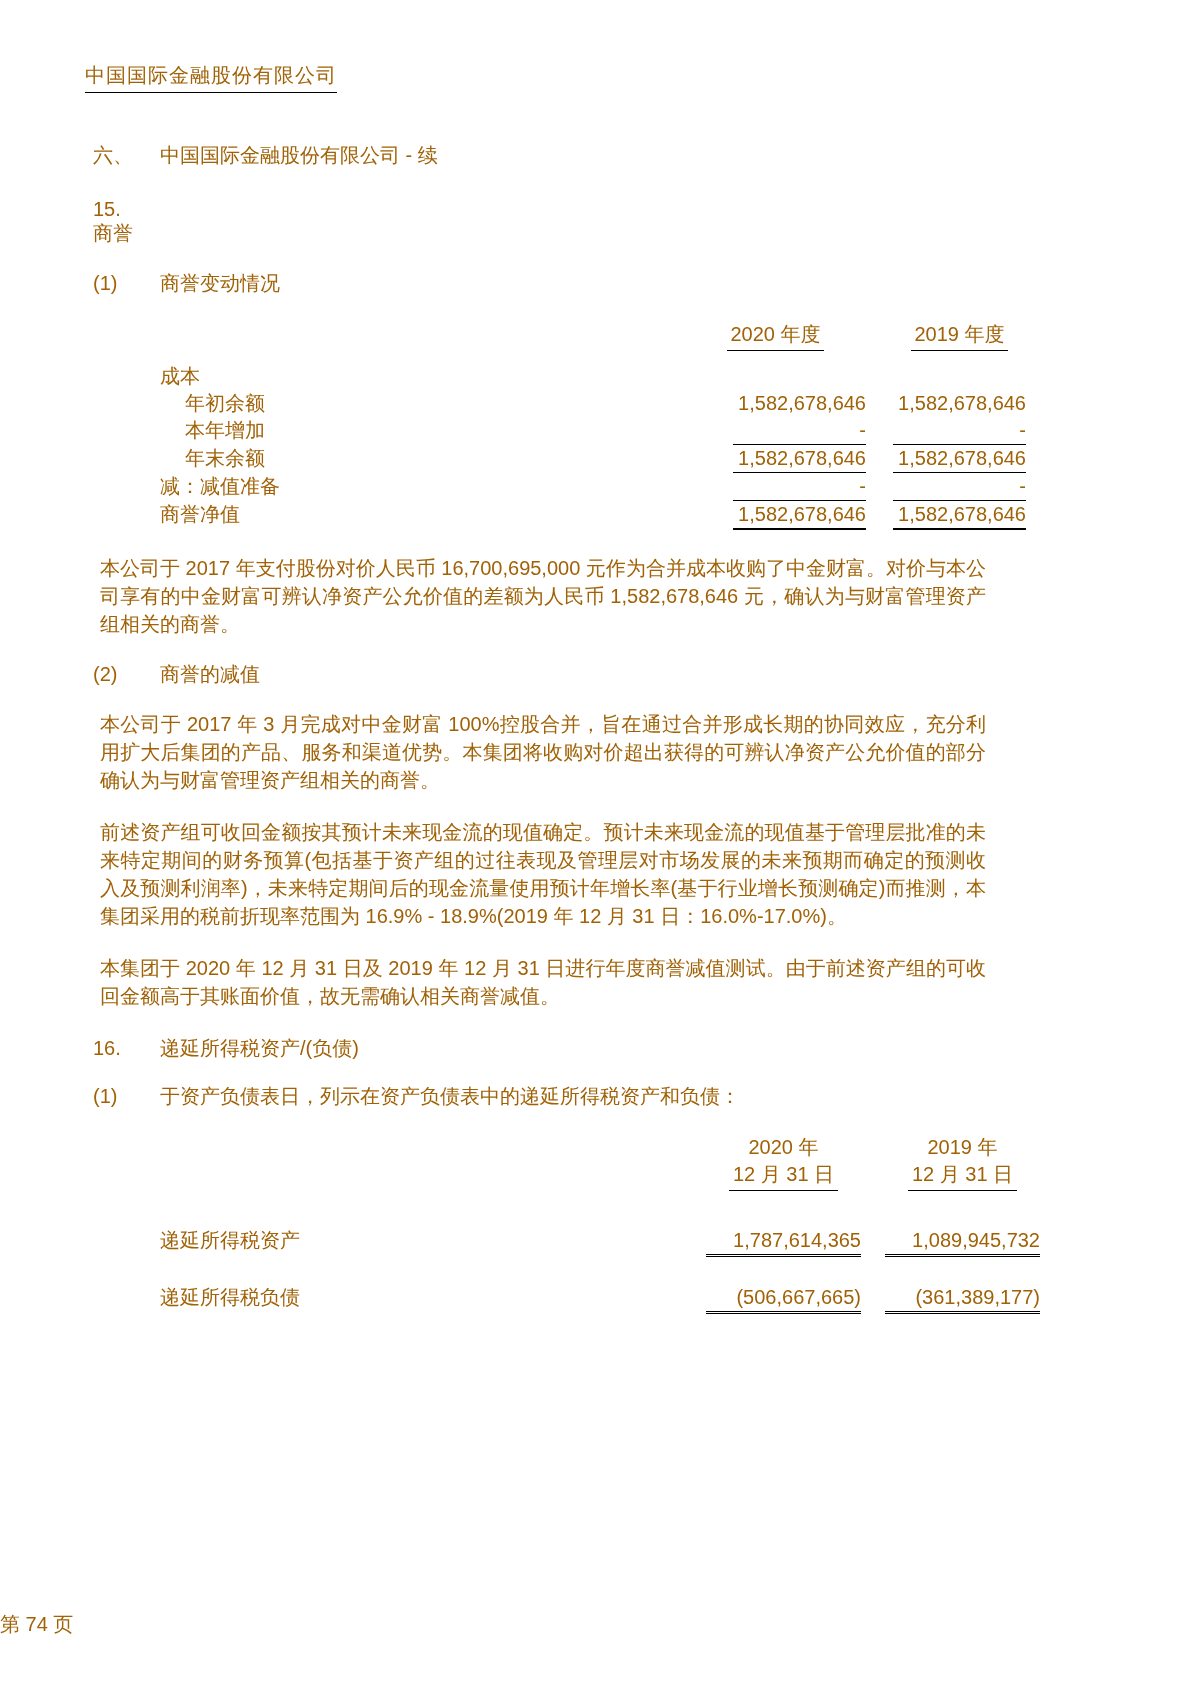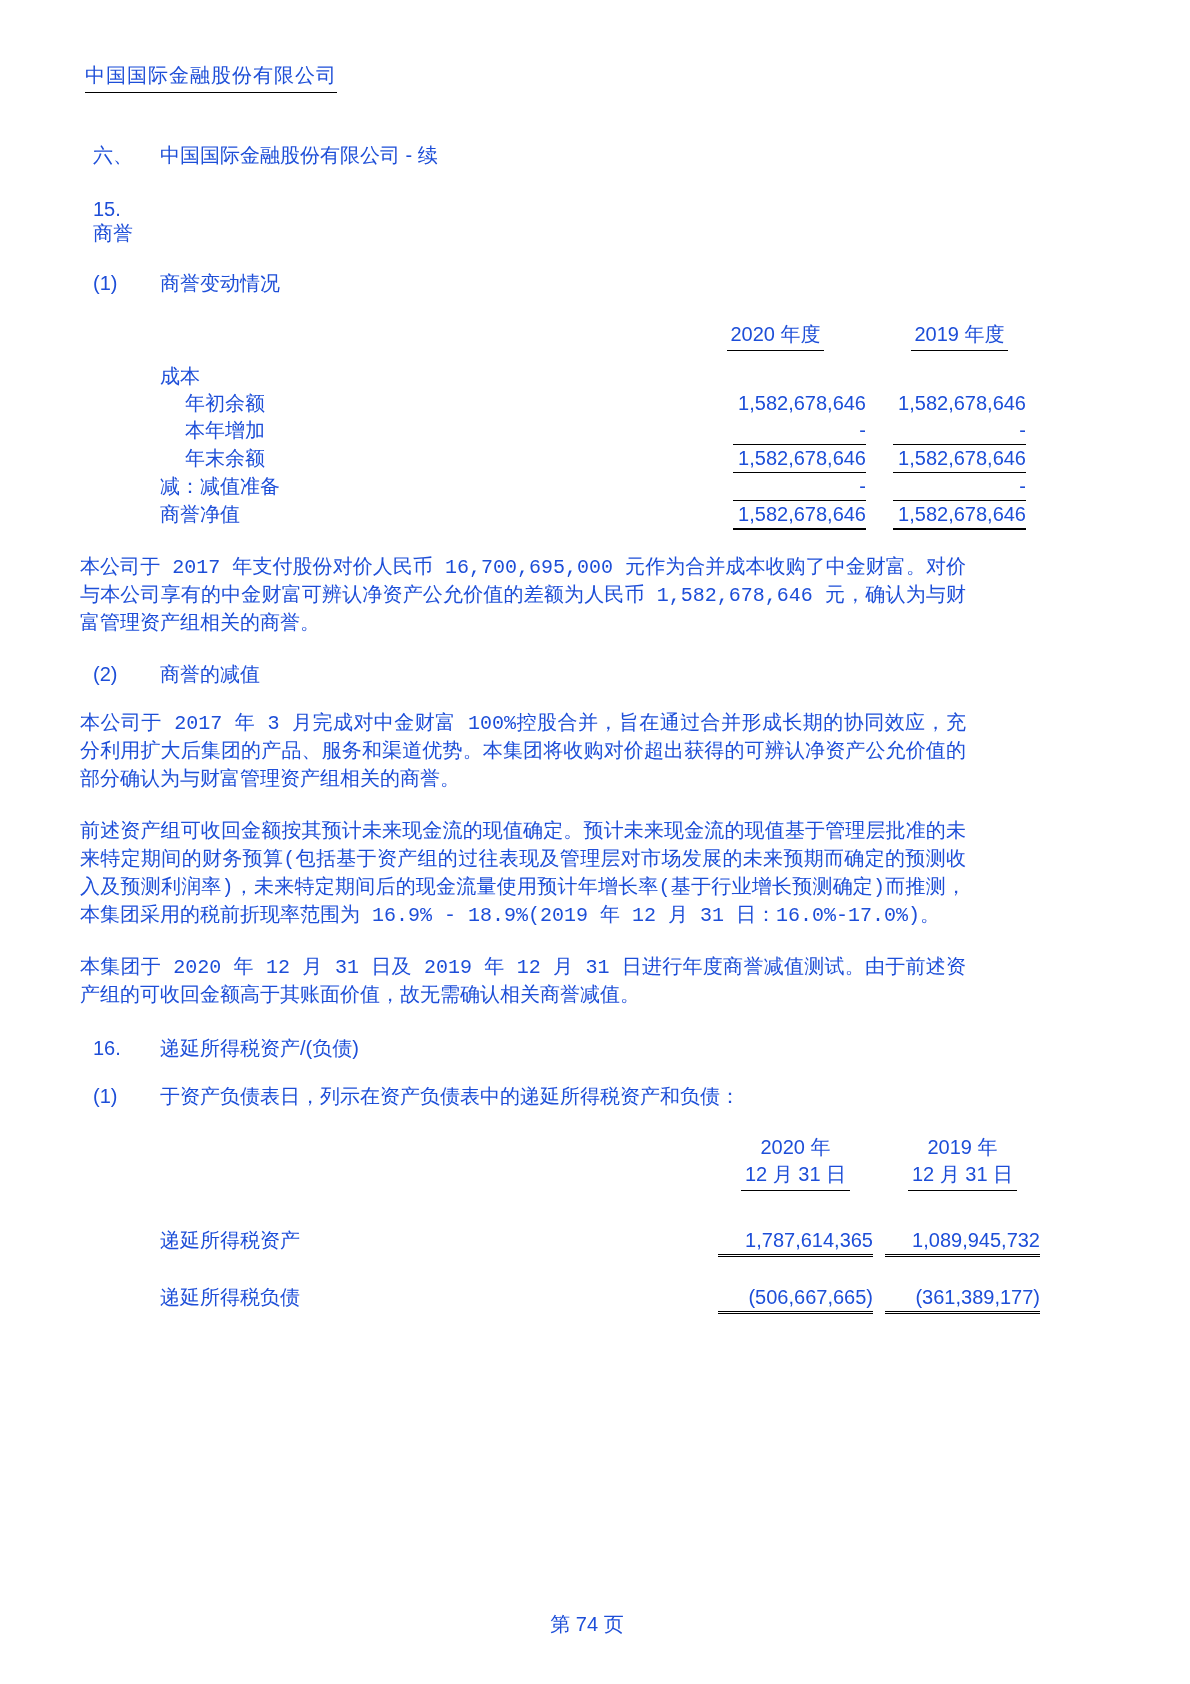--- a/index.html
+++ b/index.html
@@ -2,21 +2,21 @@
 <html><head>
 <meta charset="utf-8">
 <style>
   html, body { margin: 0; padding: 0; background: #ffffff; }
   .page {
     position: relative;
     width: 1190px;
     height: 1684px;
     margin: 0 auto;
     background: #ffffff;
-    color: #1d4ed8;
+    color: #a16207;
     font-family: "Liberation Sans", "DejaVu Sans", sans-serif;
     font-size: 20px;
     box-sizing: border-box;
     padding-top: 62px;
     overflow: hidden;
   }
   .company-wrap { margin-left: 85px; }
   .company {
     display: inline-block;
     border-bottom: 1.5px solid #000;
@@ -42,52 +42,51 @@
   .hz {
     display: inline-block;
     border-bottom: 1.5px solid #000;
     padding: 0 3px 2px 3px;
   }
   .u  { border-bottom: 1px solid #000; }
   .ut { border-bottom: 2px solid #000; }
 
   
   .para {
-    margin-left: 80px;
+    margin-left: 100px;
     width: 886px;
     line-height: 28px;
     text-align: justify;
     margin-top: 24px;
-    font-family: Liberation Mono, monospace;
   }
   .mt-sub2 { margin-top: 24px; }
   .mt-h16 { margin-top: 26px; }
   .mt-sub16 { margin-top: 24px; }
 
   
   .table2 { margin-left: 160px; width: 880px; margin-top: 26px; }
-  .t2row { display: flex; line-height: 27px; }
+  .t2row { display: flex; line-height: 27px; gap: 12px; }
   .t2label { flex: 1; }
   .t2col { width: 155px; flex: none; text-align: center; }
   .t2col + .t2col { margin-left: 12px; }
   .t2col.val { text-align: right; }
   .hz2 {
     display: inline-block;
     border-bottom: 1.5px solid #000;
     padding: 0 4px 2px 4px;
   }
   .u2 { border-bottom: 3px double #000; }
   .t2row.r1 { margin-top: 36px; }
   .t2row.r2 { margin-top: 27px; }
 
   .footer {
     position: absolute;
     left: 0; right: 16px;
     bottom: 46px;
-    text-align: center;
+    text-align: left;
   }
 </style>
 </head>
 <body>
 
 <div class="page">
 
   <div class="company-wrap">
     <span class="company">中国国际金融股份有限公司</span>
   </div>

